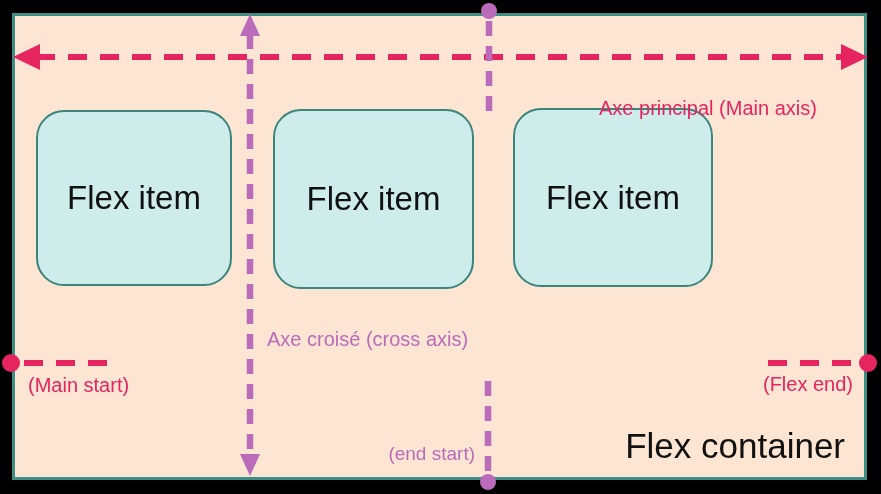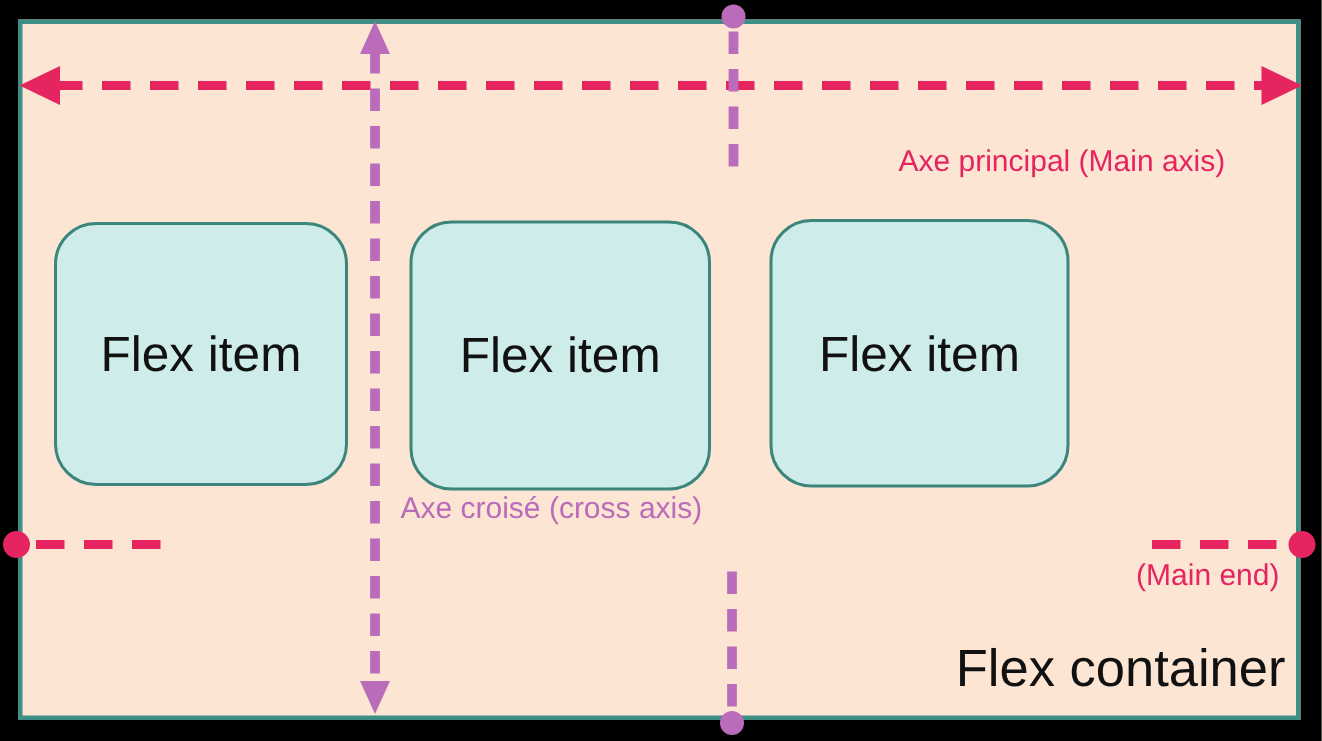--- a/index.html
+++ b/index.html
@@ -25,21 +25,20 @@
     position: absolute;
     background: var(--item-bg, #cdecea);
     border: 2.5px solid var(--item-border, #3c857c);
     border-radius: 28px;
     display: flex;
     align-items: center;
     justify-content: center;
     font-size: 33px;
     color: var(--text-color, #111);
     z-index: 2;
-    margin-top: 38px;
   }
   .item-1 { left: 36px;  top: 110px; width: 192px; height: 172px; }
   .item-2 { left: 273px; top: 109px; width: 197px; height: 176px; }
   .item-3 { left: 513px; top: 108px; width: 196px; height: 175px; }
   .overlay {
     position: absolute;
     left: 0; top: 0;
     width: 881px; height: 494px;
     z-index: 3;
     pointer-events: none;
@@ -61,21 +60,21 @@
   .purple-text { color: var(--cross-axis-color, #ba6cba); }
   .lbl-cross-start   { top: 23px;  right: 404px; font-size: 19px; }
   .lbl-main-axis     { top: 61px;  left: 599px; margin-top: 36px; }
   .lbl-cross-axis    { top: 328px; left: 267px; }
   .lbl-main-start    { top: 374px; left: 28px; }
   .lbl-main-end      { top: 373px; right: 28px; }
   .lbl-end-start     { top: 444px; right: 406px; font-size: 19px; }
   .container-label {
     position: absolute;
     z-index: 4;
-    right: 24px; top: 426px;
+    right: 36px; top: 426px;
     font-size: 35px;
     color: var(--text-color, #111);
     white-space: nowrap;
   }
 </style>
 </head>
 <body>
 
 <div class="canvas">
 
@@ -108,16 +107,18 @@
 
     <line class="red-stroke dash-main" x1="24" y1="363" x2="112" y2="363"></line>
     <circle class="red-fill" cx="11" cy="363" r="9"></circle>
 
     <line class="red-stroke dash-main" x1="768" y1="363" x2="856" y2="363"></line>
     <circle class="red-fill" cx="868" cy="363" r="9"></circle>
   </svg>
 
   <div class="lbl red-text lbl-main-axis">Axe principal (Main axis)</div>
   <div class="lbl purple-text lbl-cross-axis">Axe croisé (cross axis)</div>
-  <div class="lbl red-text lbl-main-end">(Main end)</div>
+  <div class="lbl red-text lbl-main-start">(Main start)</div>
+  <div class="lbl red-text lbl-main-end">(Flex end)</div>
+  <div class="lbl purple-text lbl-end-start">(end start)</div>
   <div class="container-label">Flex container</div>
 
 </div>
 
 </body></html>

